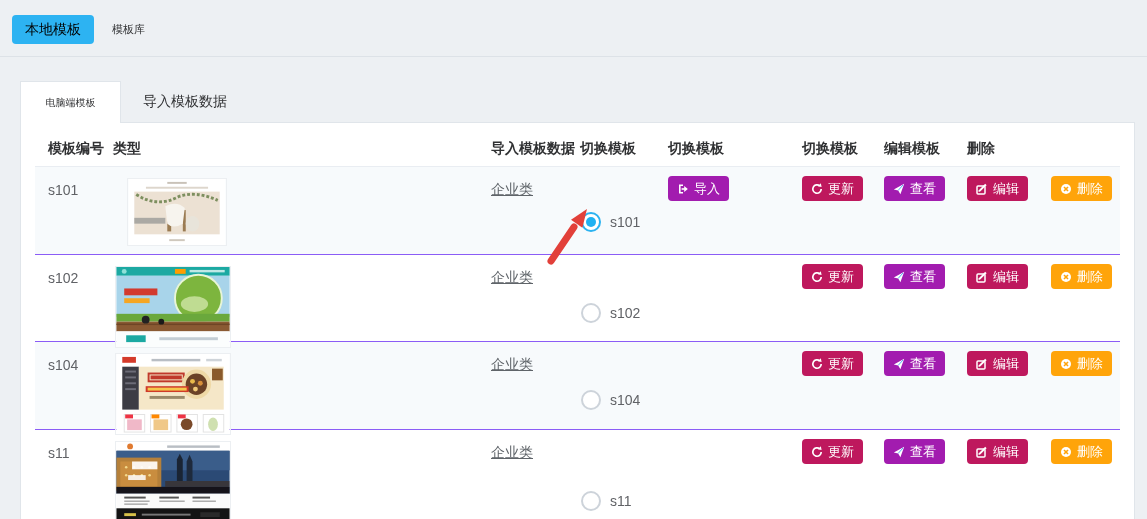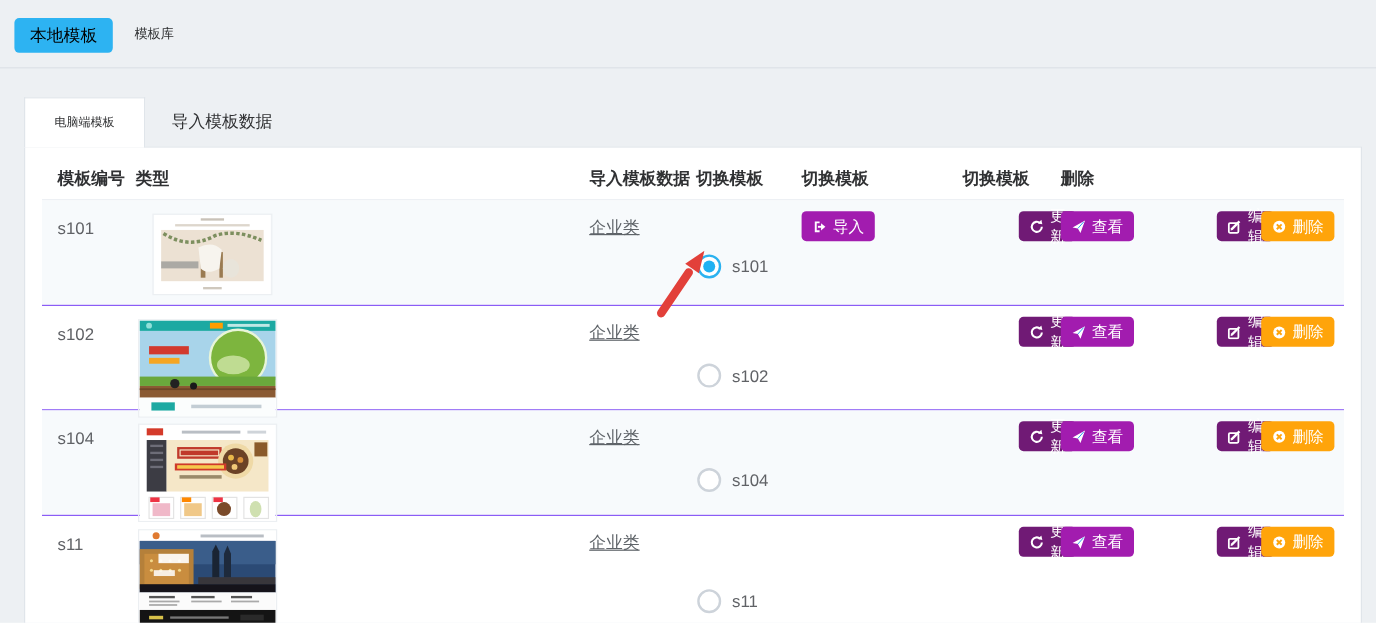--- a/index.html
+++ b/index.html
@@ -39,21 +39,21 @@
   .type-link { color:#5f6469; text-decoration:underline; cursor:pointer; }
   .c-radio { padding-top:22px; display:flex; align-items:center; gap:9px; }
   .radio { width:20px; height:20px; border:2px solid #cdd3da; border-radius:50%; background:#fff;
     position:relative; flex:0 0 auto; cursor:pointer; margin-left:1px; }
   .radio.checked { border-color:#2bb2f0; }
   .radio.checked::after { content:''; position:absolute; inset:3px; border-radius:50%; background:#1fb1f2; }
   .c-btn { padding-top:9px; }
   .abtn { display:inline-flex; align-items:center; gap:5px; height:25px; padding:0 9px; border:none;
     border-radius:4px; color:#fff; font-size:13px; cursor:pointer; font-family:inherit; }
   .abtn svg { flex:0 0 auto; }
-  .b-blue { background:#a21caf; } .b-green { background:#701a75;margin-left:47px; } .b-orange { background:#ffa40a; }
+  .b-blue { background:#a21caf; } .b-green { background:#be185d; } .b-orange { background:#ffa40a; }
 
   .thumb { display:block; border:1px solid #eceff2; }
   .t1 { margin-left:14px; } .t234 { margin-left:2px; }
 
   .arrow-annot { position:absolute; left:540px; top:200px; z-index:5; pointer-events:none; }
 </style>
 </head>
 <body>
 <div class="stage">
 
@@ -67,20 +67,21 @@
 
   <div class="card">
     <div class="tbl">
       <div class="grid thead">
         <div class="th c1">模板编号</div>
         <div class="th">类型</div>
         <div class="th">导入模板数据</div>
         <div class="th">切换模板</div>
         <div class="th">切换模板</div>
         <div class="th">切换模板</div>
+        <div class="th">编辑模板</div>
         <div class="th">删除</div>
       </div>
 
       <div class="grid trow stripe r1">
         <div class="td c-code">s101</div>
         <div class="td c-thumb">
           <svg class="thumb t1" width="100" height="68" viewBox="0 0 100 68">
             <rect width="100" height="68" fill="#ffffff"></rect>
             <rect x="40" y="3" width="20" height="2" fill="#c9c2b8"></rect>
             <rect x="18" y="8" width="64" height="2" fill="#ddd6cc"></rect>

